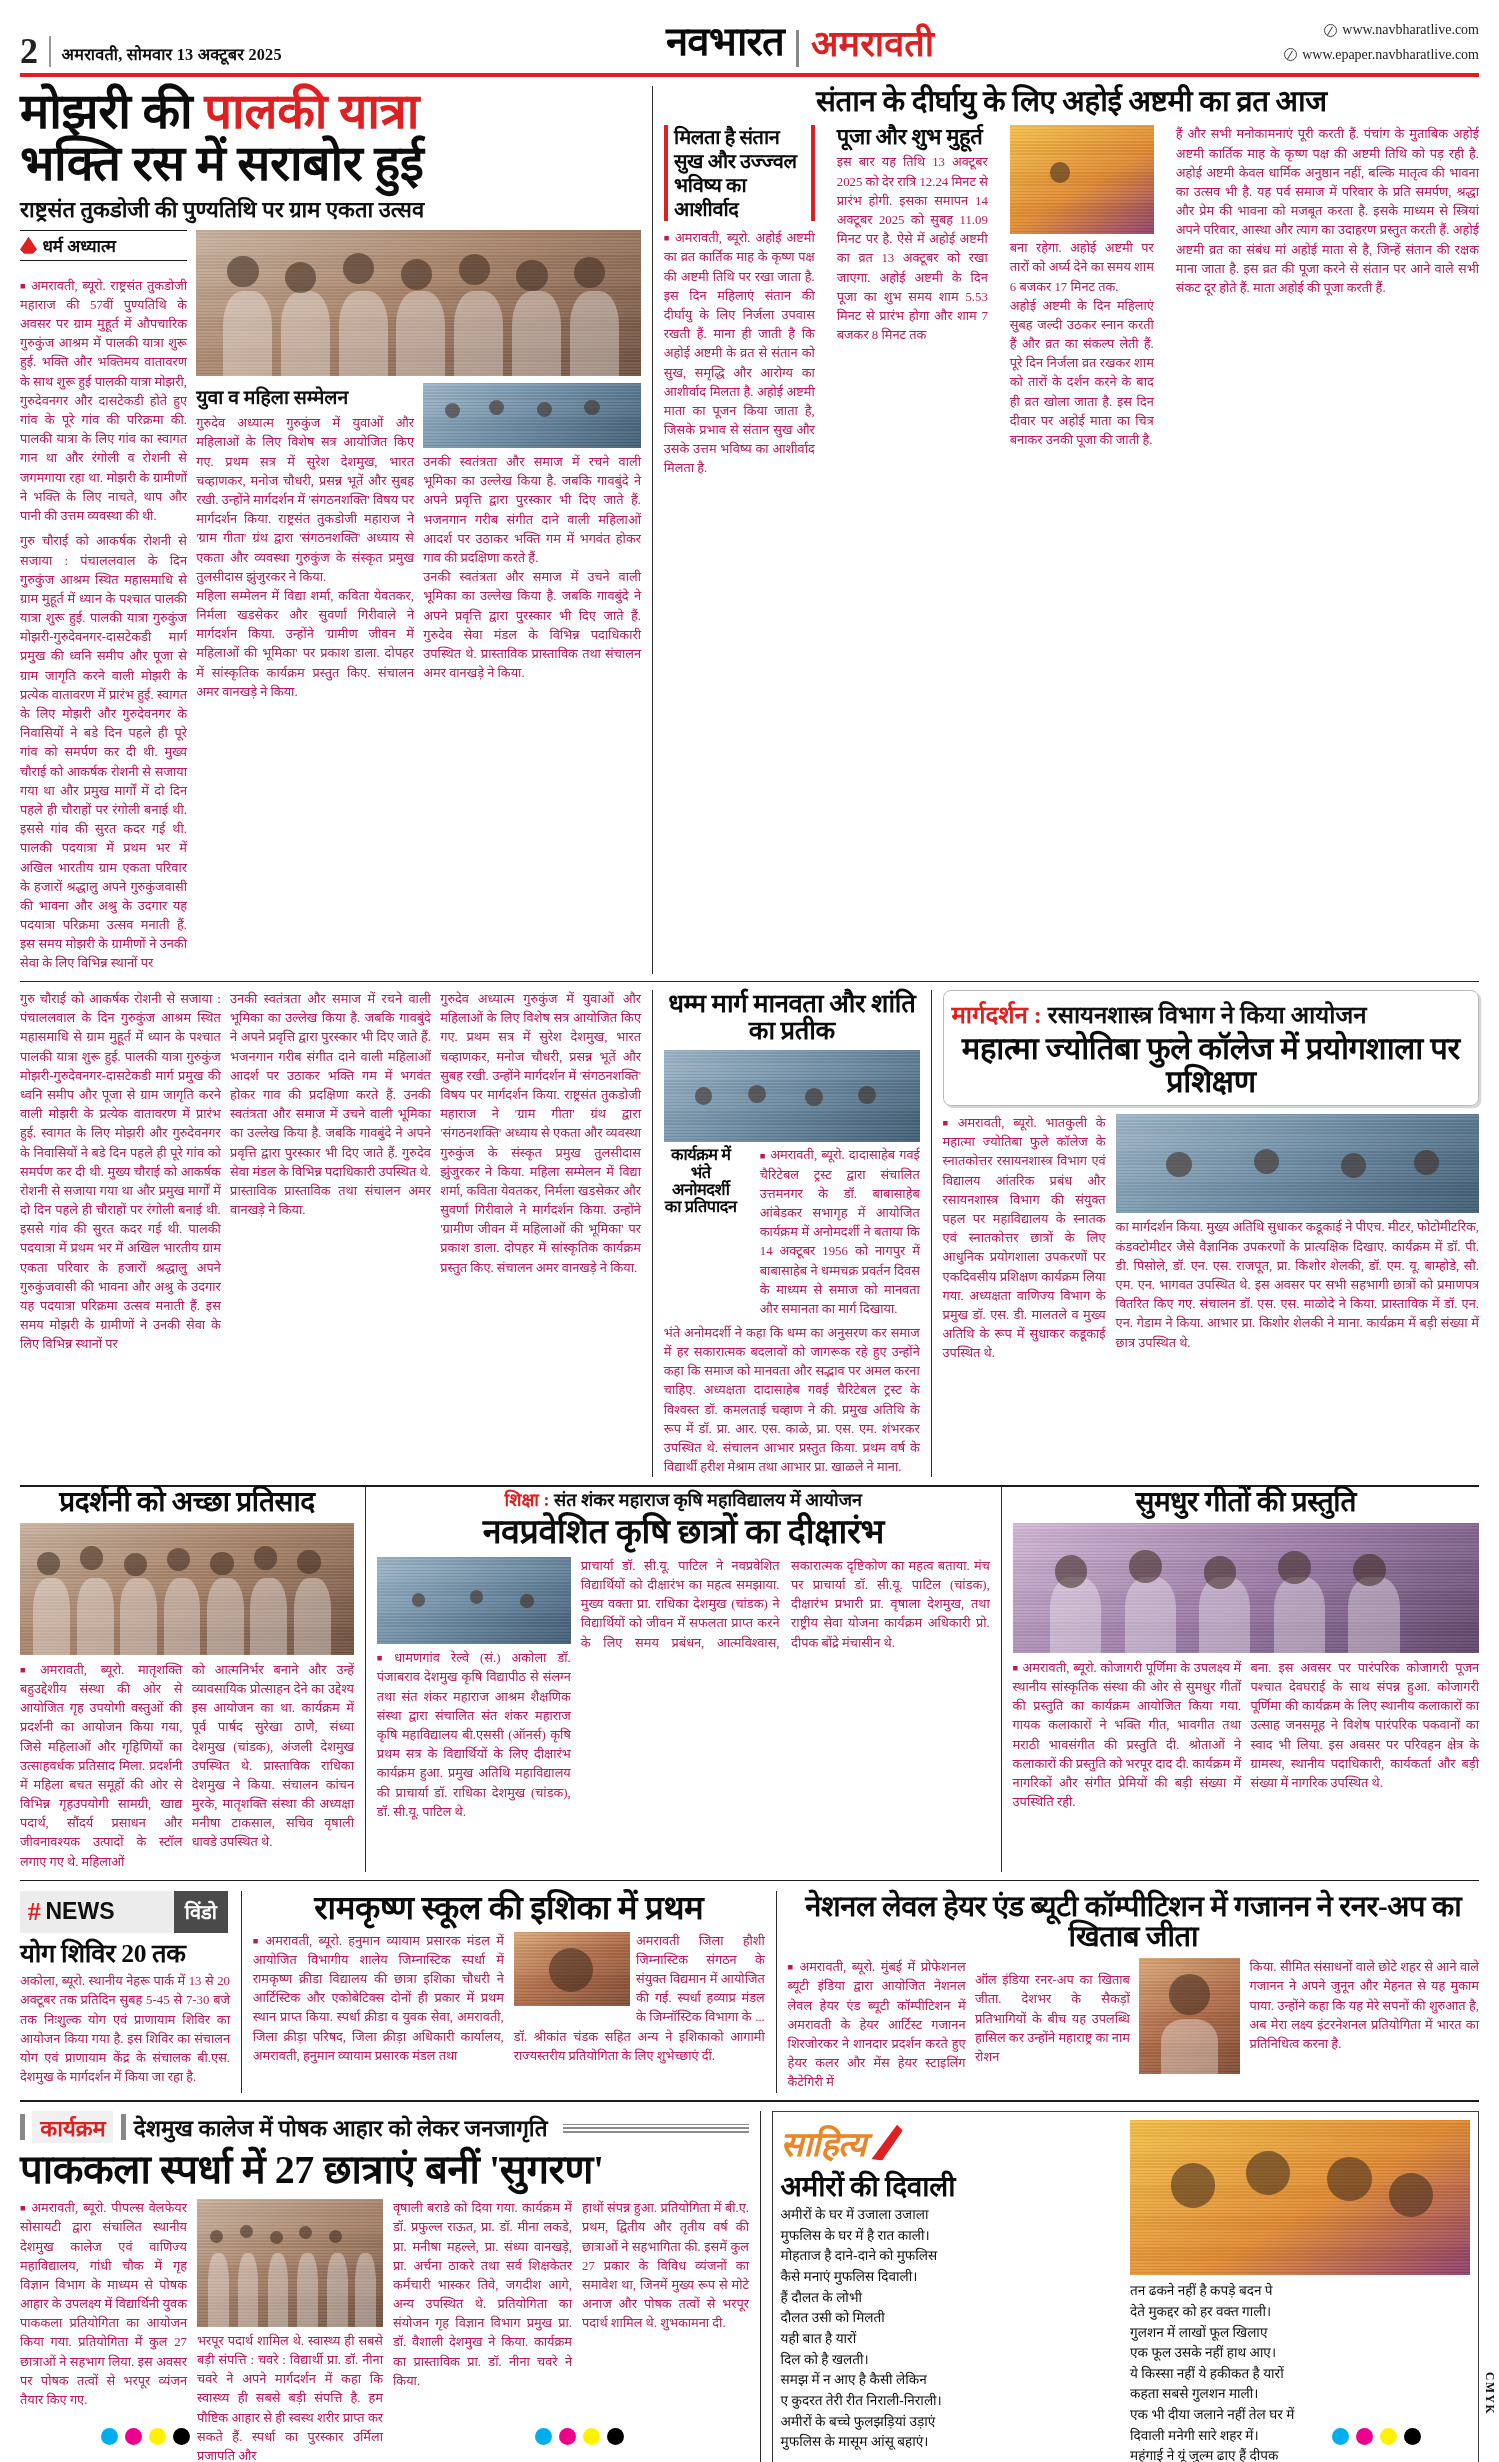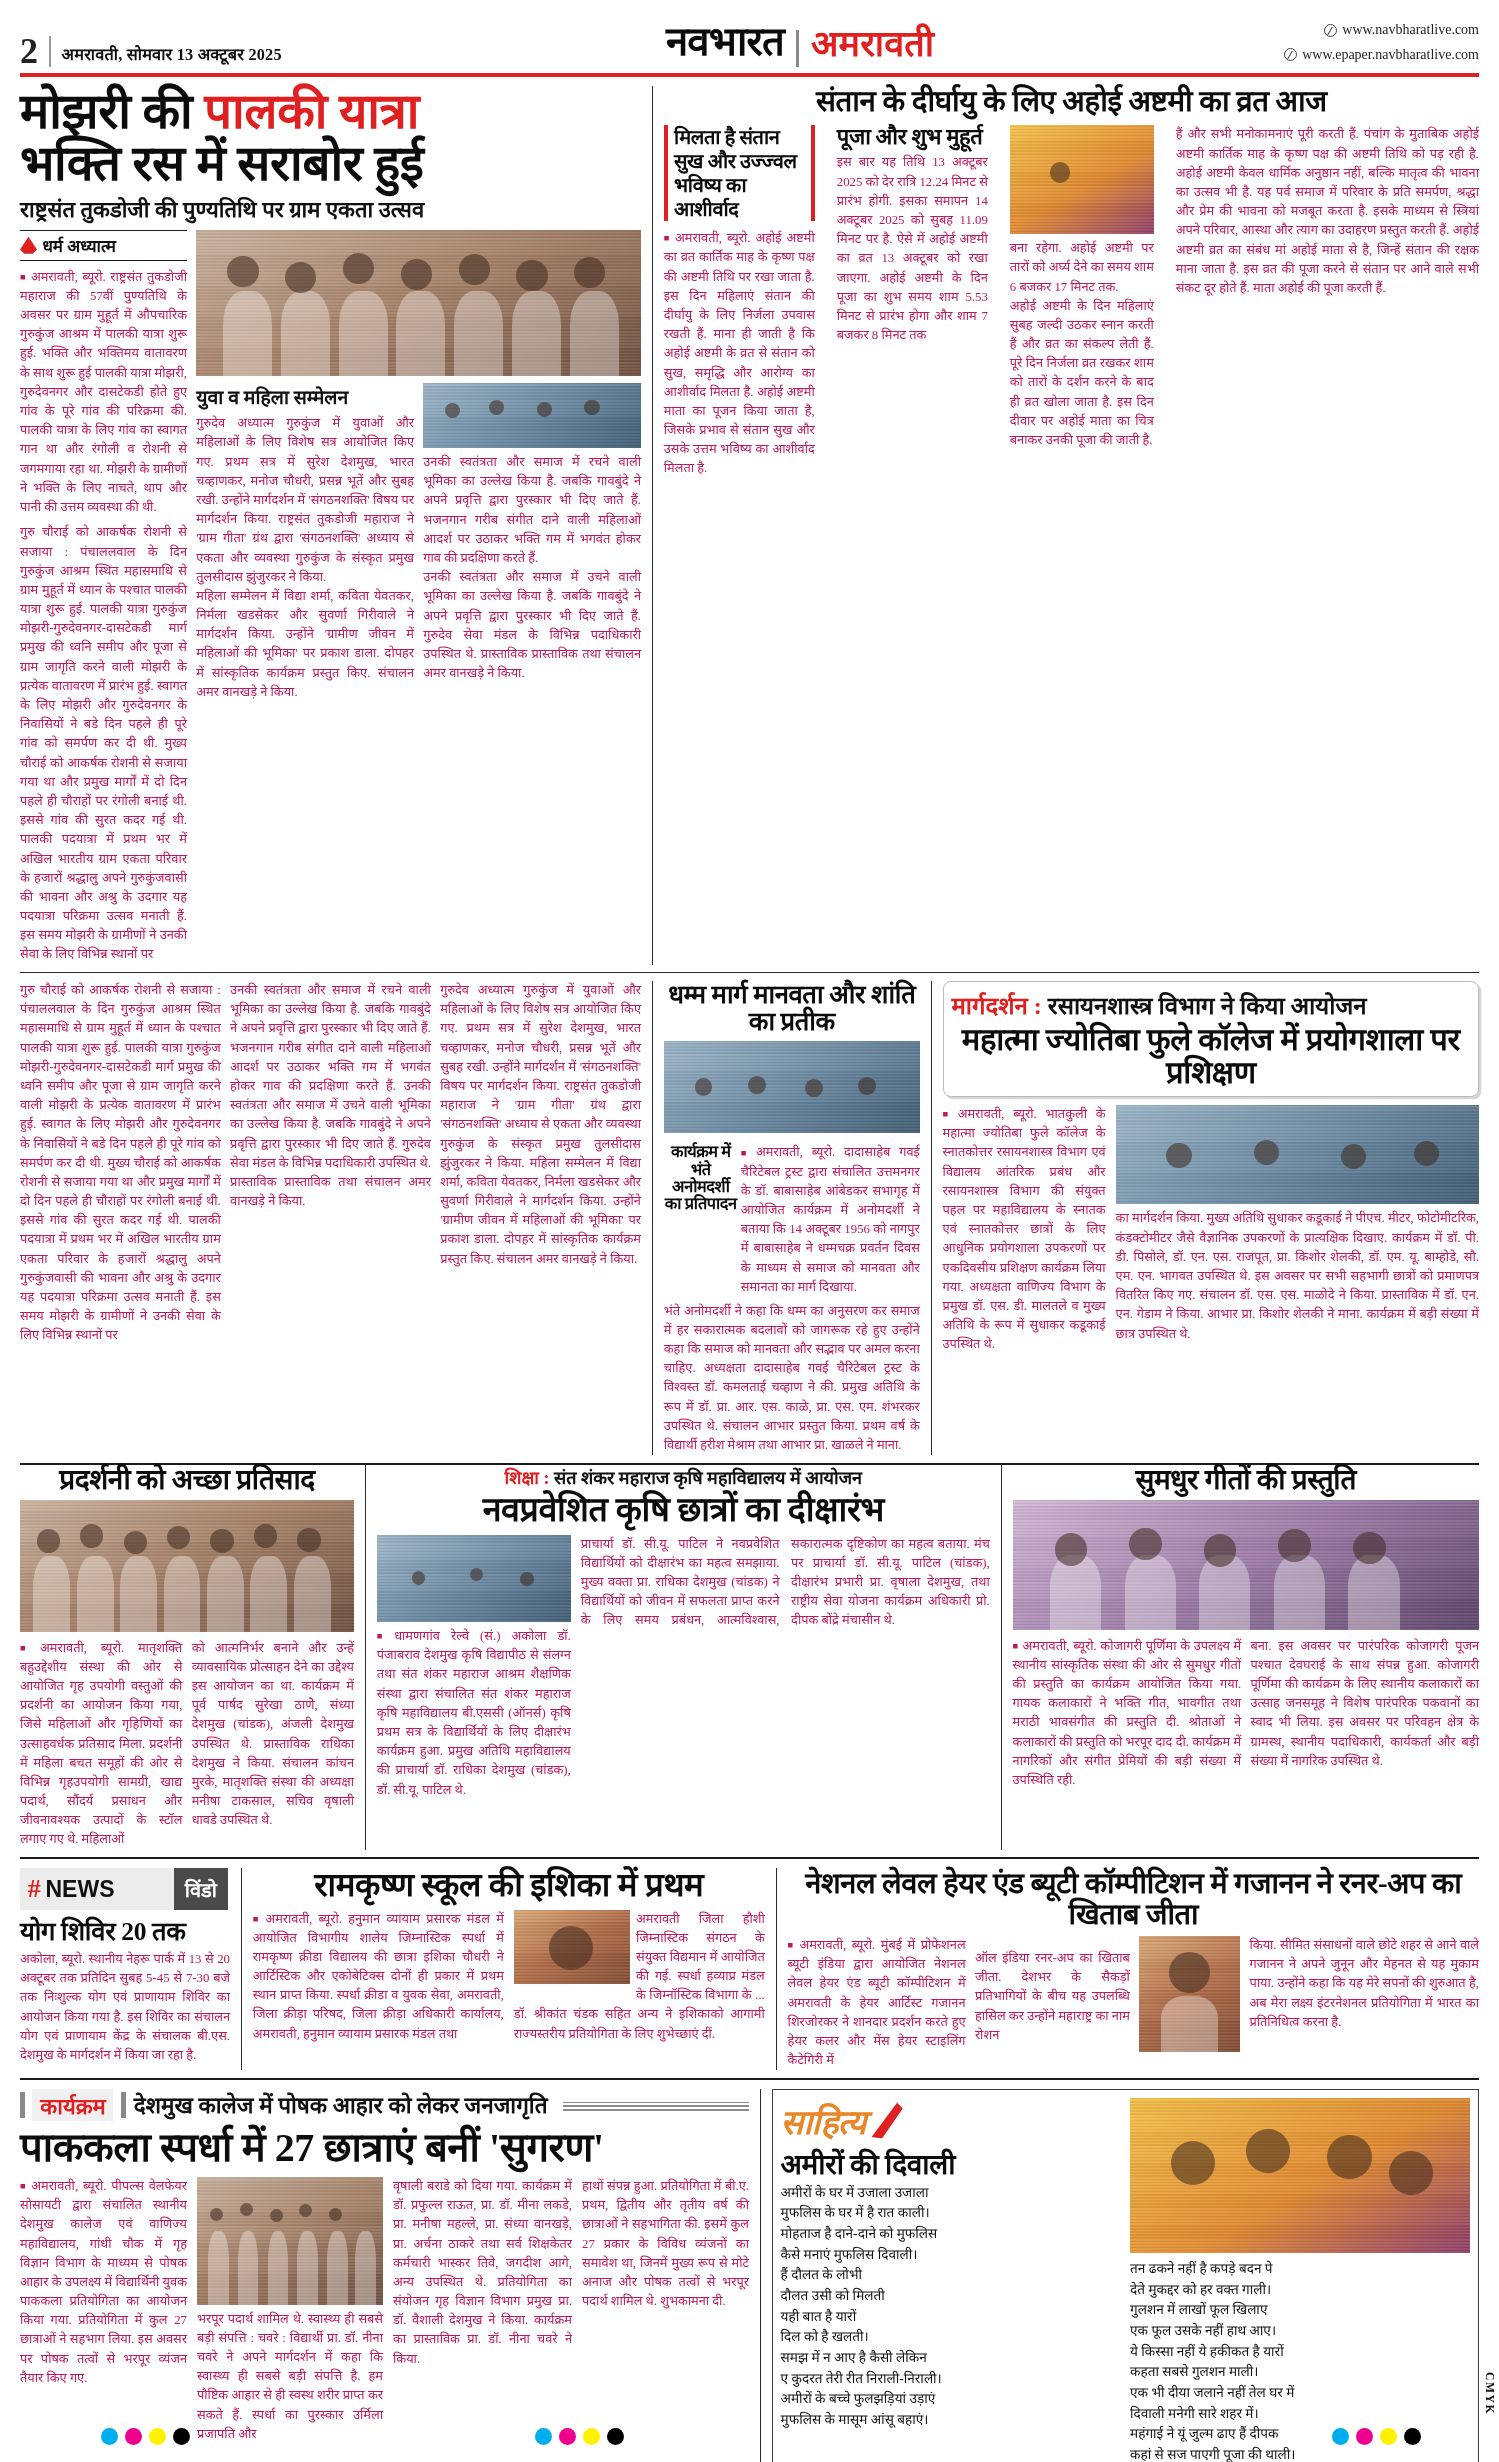--- a/index.html
+++ b/index.html
@@ -120,21 +120,21 @@
       </div>
       <div class="hl" style="font-size:49px;">भक्ति रस में सराबोर हुई</div>
       <div class="sub" style="margin-top:3.1px;font-size:22px;">राष्ट्रसंत तुकडोजी की पुण्यतिथि पर ग्राम एकता उत्सव</div>
 
       <div class="row" style="margin-top:6.2px;gap:9.3px;">
         <div style="width:167px;">
           <div class="tag-dharm">
             <span class="lamp"></span>
             <span>धर्म अध्यात्म</span>
           </div>
-          <div class="body-txt" style="margin-top:7px;">
+          <div class="body-txt" style="margin-top:16px;">
             <span class="sq lead"></span><span>अमरावती, ब्यूरो. राष्ट्रसंत तुकडोजी महाराज की 57वीं पुण्यतिथि के अवसर पर ग्राम मुहूर्त में औपचारिक गुरुकुंज आश्रम में पालकी यात्रा शुरू हुई. भक्ति और भक्तिमय वातावरण के साथ शुरू हुई पालकी यात्रा मोझरी, गुरुदेवनगर और दासटेकडी होते हुए गांव के पूरे गांव की परिक्रमा की. पालकी यात्रा के लिए गांव का स्वागत गान था और रंगोली व रोशनी से जगमगाया रहा था. मोझरी के ग्रामीणों ने भक्ति के लिए नाचते, थाप और पानी की उत्तम व्यवस्था की थी.</span>
           </div>
           <div class="body-txt" style="margin-top:6.2px;">गुरु चौराई को आकर्षक रोशनी से सजाया : पंचाललवाल के दिन गुरुकुंज आश्रम स्थित महासमाधि से ग्राम मुहूर्त में ध्यान के पश्चात पालकी यात्रा शुरू हुई. पालकी यात्रा गुरुकुंज मोझरी-गुरुदेवनगर-दासटेकडी मार्ग प्रमुख की ध्वनि समीप और पूजा से ग्राम जागृति करने वाली मोझरी के प्रत्येक वातावरण में प्रारंभ हुई. स्वागत के लिए मोझरी और गुरुदेवनगर के निवासियों ने बडे दिन पहले ही पूरे गांव को समर्पण कर दी थी. मुख्य चौराई को आकर्षक रोशनी से सजाया गया था और प्रमुख मार्गों में दो दिन पहले ही चौराहों पर रंगोली बनाई थी. इससे गांव की सुरत कदर गई थी. पालकी पदयात्रा में प्रथम भर में अखिल भारतीय ग्राम एकता परिवार के हजारों श्रद्धालु अपने गुरुकुंजवासी की भावना और अश्रु के उदगार यह पदयात्रा परिक्रमा उत्सव मनाती हैं. इस समय मोझरी के ग्रामीणों ने उनकी सेवा के लिए विभिन्न स्थानों पर</div>
         </div>
         <div style="flex:1;">
           <div class="photo group" style="height:146px;">
             <span class="pp" style="left:6%"></span>
               <span class="pp" style="left:19%"></span>
               <span class="pp" style="left:32%"></span>
             <span class="pp" style="left:45%"></span>
@@ -218,21 +218,21 @@
     <div class="vline"></div>
 
     <div style="width:256px;">
       <div class="hl" style="font-size:25.6px;text-align:center;">धम्म मार्ग मानवता और शांति का प्रतीक</div>
       <div class="photo hall" style="height:92px;margin-top:6.2px;">
         <span class="hd" style="left:12%;top:40%"></span>
           <span class="hd" style="left:33%;top:38%"></span>
           <span class="hd" style="left:55%;top:41%"></span>
           <span class="hd" style="left:76%;top:39%"></span>
       </div>
-      <div class="row" style="margin-top:10px;gap:3px;">
+      <div class="row" style="margin-top:4px;gap:22px;">
         <div style="width:74px;">
           <div class="hl" style="font-size:16.3px;text-align:center;">कार्यक्रम में भंते अनोमदर्शी का प्रतिपादन</div>
         </div>
         <div style="flex:1;" class="body-txt">
           <span class="sq lead"></span><span>अमरावती, ब्यूरो. दादासाहेब गवई चैरिटेबल ट्रस्ट द्वारा संचालित उत्तमनगर के डॉ. बाबासाहेब आंबेडकर सभागृह में आयोजित कार्यक्रम में अनोमदर्शी ने बताया कि 14 अक्टूबर 1956 को नागपुर में बाबासाहेब ने धम्मचक्र प्रवर्तन दिवस के माध्यम से समाज को मानवता और समानता का मार्ग दिखाया.</span>
         </div>
       </div>
       <div class="body-txt" style="margin-top:4.7px;">भंते अनोमदर्शी ने कहा कि धम्म का अनुसरण कर समाज में हर सकारात्मक बदलावों को जागरूक रहे हुए उन्होंने कहा कि समाज को मानवता और सद्भाव पर अमल करना चाहिए. अध्यक्षता दादासाहेब गवई चैरिटेबल ट्रस्ट के विश्वस्त डॉ. कमलताई चव्हाण ने की. प्रमुख अतिथि के रूप में डॉ. प्रा. आर. एस. काळे, प्रा. एस. एम. शंभरकर उपस्थित थे. संचालन आभार प्रस्तुत किया. प्रथम वर्ष के विद्यार्थी हरीश मेश्राम तथा आभार प्रा. खाळले ने माना.</div>
     </div>
 

